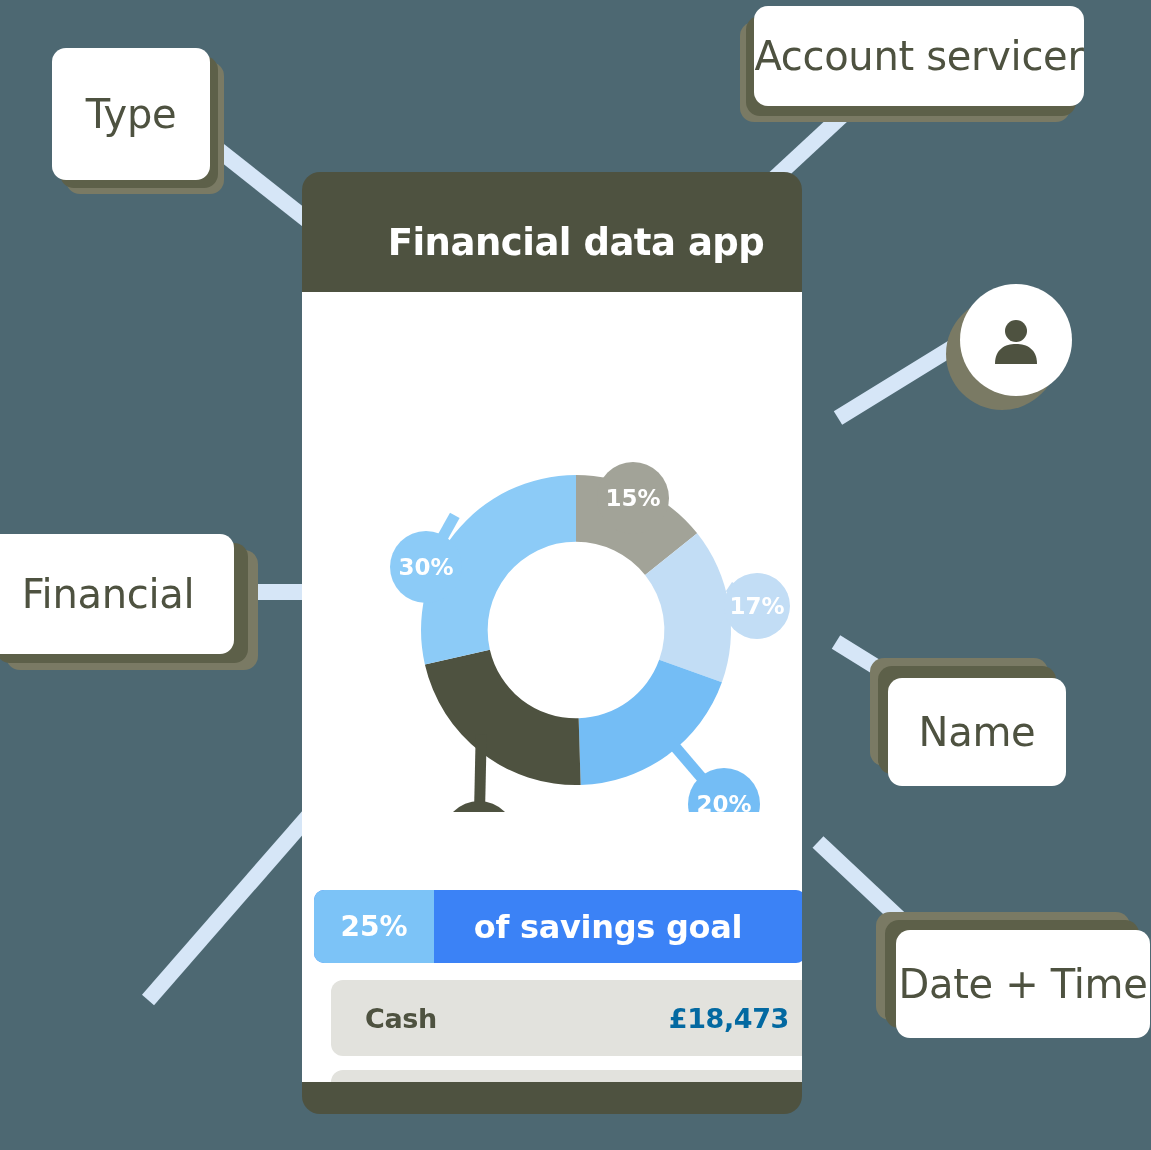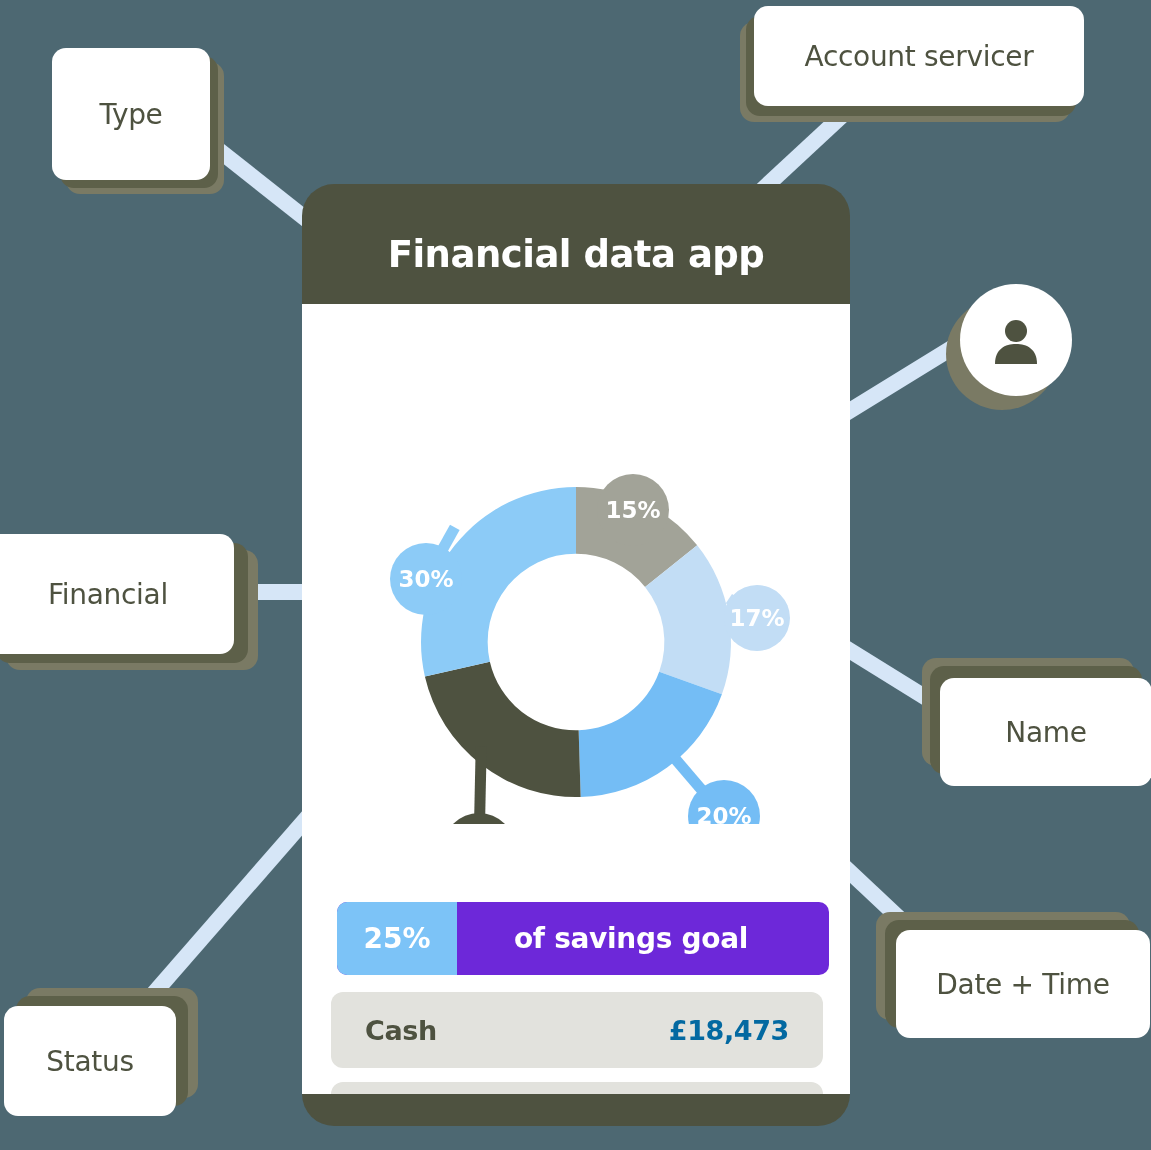--- a/index.html
+++ b/index.html
@@ -29,27 +29,26 @@
     height: 1150px;
     z-index: 1;
     pointer-events: none;
   }
 
   
   .phone {
     position: absolute;
     left: 302px;
     top: 172px;
-    width: 548px;
+    width: 500px;
     height: 942px;
     background: #4e5240;
-    border-radius: 32px;
+    border-radius: 18px;
     z-index: 4;
     overflow: hidden;
-    margin-top: 12px;
   }
   .phone-header {
     position: absolute;
     left: 0; top: 0;
     width: 548px;
     height: 140px;
     display: flex;
     align-items: center;
     justify-content: center;
   }
@@ -97,47 +96,47 @@
   }
   .donut-svg {
     position: absolute;
     left: 74px;
     top: 18px;
   }
 
   
   .savings-bar {
     position: absolute;
-    left: 35px;
+    left: 12px;
     top: 558px;
     width: 492px;
     height: 73px;
     border-radius: 10px;
     overflow: hidden;
     display: flex;
-    background: #6d28d9;
+    background: #3b82f6;
   }
   .savings-pct {
     width: 120px;
     background: #7cc3f7;
     display: flex;
     align-items: center;
     justify-content: center;
     color: #ffffff;
     font-size: 28px;
     font-weight: bold;
     font-family: "DejaVu Sans", sans-serif;
   }
   .savings-label {
     flex: 1;
     display: flex;
     align-items: center;
     justify-content: center;
     color: #ffffff;
-    font-size: 28px;
+    font-size: 32px;
     font-weight: bold;
     font-family: "DejaVu Sans", sans-serif;
     letter-spacing: -0.3px;
     padding-right: 24px;
   }
 
   
   .rows {
     position: absolute;
     left: 29px;
@@ -196,21 +195,21 @@
     height: 100%;
     background: #ffffff;
     border-radius: 14px;
     display: flex;
     align-items: center;
     justify-content: center;
     box-sizing: border-box;
   }
   .callout .face span {
     color: #4e5240;
-    font-size: 28px;
+    font-size: 40px;
     font-family: "DejaVu Sans", sans-serif;
     letter-spacing: -0.3px;
     white-space: nowrap;
   }
 
   
   #callout-type      { left: 52px;  top: 48px;  width: 158px; height: 132px; }
   #callout-type .shadow  { transform: translate(14px, 14px); }
   #callout-type .shadow2 { transform: translate(8px, 8px); }
 
@@ -219,21 +218,21 @@
   #callout-servicer .shadow2 { transform: translate(-8px, 10px); }
 
   #callout-currency  { left: -18px; top: 534px; width: 252px; height: 120px; }
   #callout-currency .shadow  { transform: translate(24px, 16px); }
   #callout-currency .shadow2 { transform: translate(14px, 9px); }
 
   #callout-status    { left: 4px;   top: 1006px; width: 172px; height: 110px; }
   #callout-status .shadow  { transform: translate(22px, -18px); }
   #callout-status .shadow2 { transform: translate(12px, -10px); }
 
-  #callout-name      { left: 940px; top: 678px; width: 212px; height: 108px; }
+  #callout-name      { left: 888px; top: 678px; width: 178px; height: 108px; }
   #callout-name .shadow  { transform: translate(-18px, -20px); }
   #callout-name .shadow2 { transform: translate(-10px, -12px); }
 
   #callout-datetime  { left: 896px; top: 930px; width: 254px; height: 108px; }
   #callout-datetime .shadow  { transform: translate(-20px, -18px); }
   #callout-datetime .shadow2 { transform: translate(-11px, -10px); }
 
   
   #avatar-badge {
     position: absolute;
@@ -360,27 +359,20 @@
   </div>
 
   <div class="callout" id="callout-currency">
     <div class="shadow"></div>
     <div class="shadow2"></div>
     <div class="face">
       <span>Financial</span>
     </div>
   </div>
 
-  <div class="callout" id="callout-status">
-    <div class="shadow"></div>
-    <div class="shadow2"></div>
-    <div class="face">
-      <span>Status</span>
-    </div>
-  </div>
 
   <div class="callout" id="callout-name">
     <div class="shadow"></div>
     <div class="shadow2"></div>
     <div class="face">
       <span>Name</span>
     </div>
   </div>
 
   <div class="callout" id="callout-datetime">

